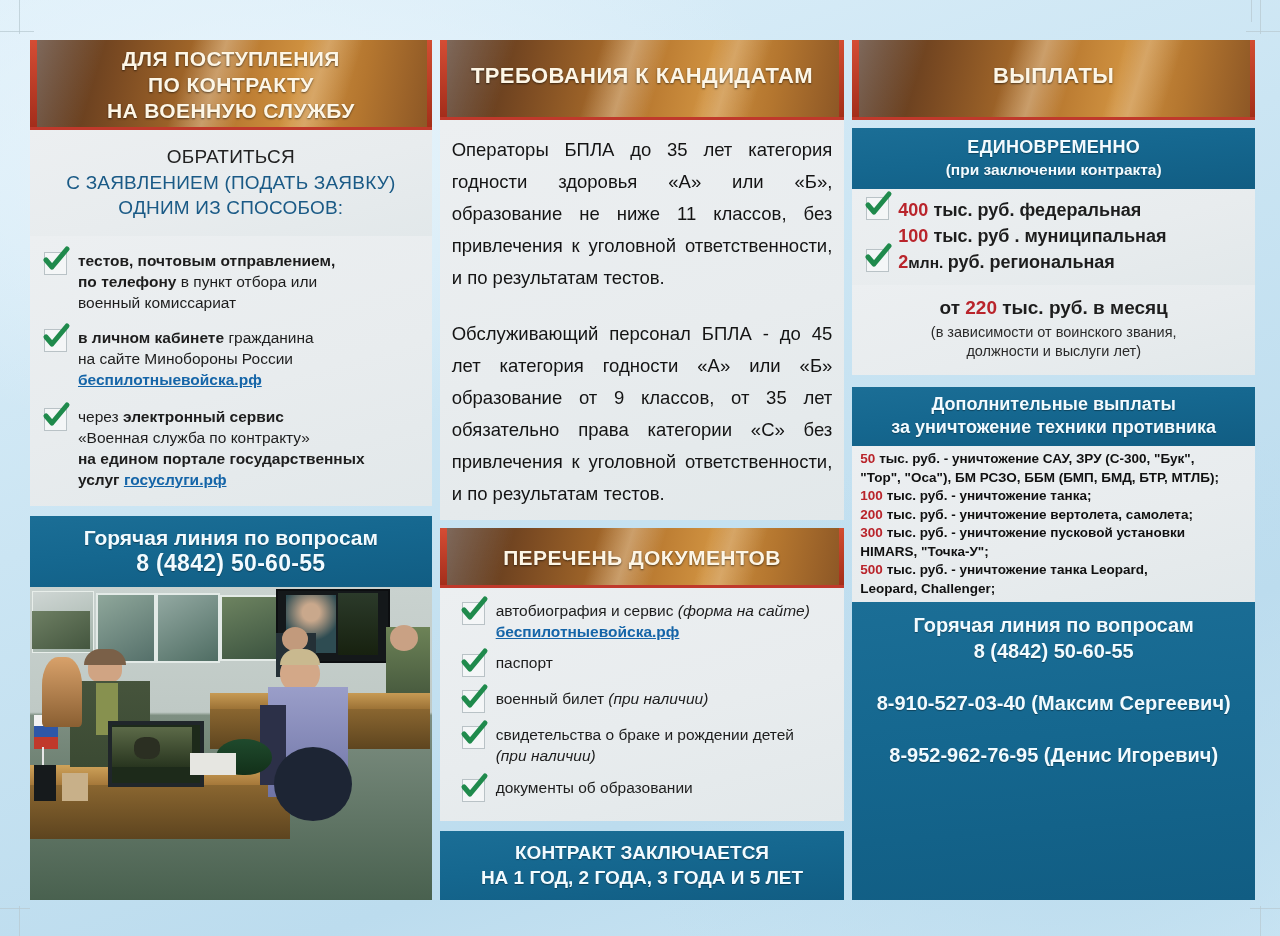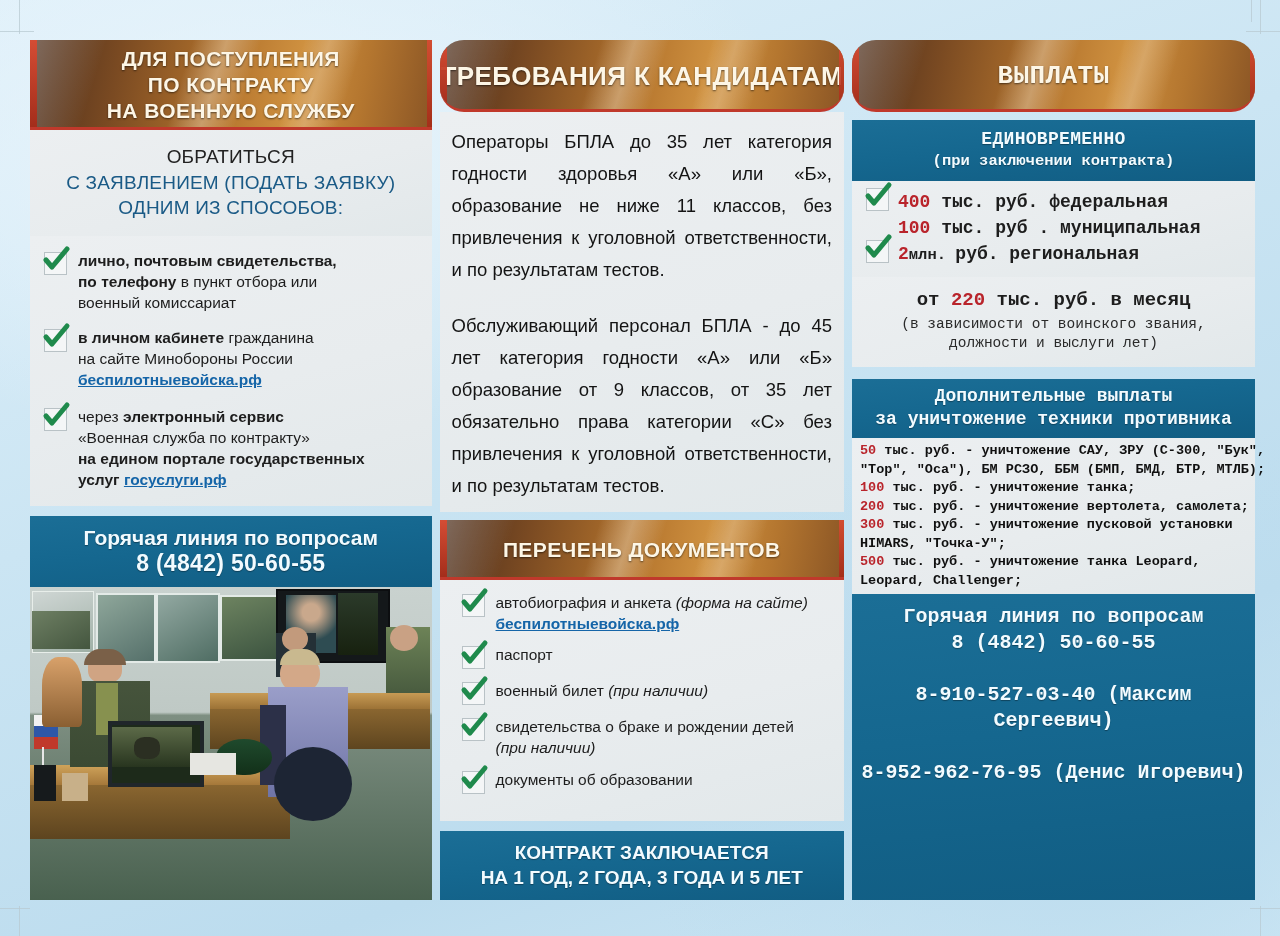--- a/index.html
+++ b/index.html
@@ -37,21 +37,21 @@
     height: 860px;
     display: flex;
     gap: 8px;
   }
   .col {
     display: flex;
     flex-direction: column;
   }
   .col-1 { width: 402px; }
   .col-2 { width: 405px; }
-  .col-3 { width: 403px; font-family: Liberation Mono, monospace; }
+  .col-3 { width: 403px; }
 
   
   .hdr {
     position: relative;
     background:
       linear-gradient(107deg, rgba(255,255,255,.30) 0%, rgba(255,255,255,0) 18%),
       linear-gradient(107deg, rgba(255,255,255,0) 38%, rgba(255,245,225,.35) 46%, rgba(255,255,255,0) 54%),
       linear-gradient(107deg, rgba(255,255,255,0) 64%, rgba(255,240,215,.28) 70%, rgba(255,255,255,0) 78%),
       linear-gradient(100deg, #4a2d1c 0%, #7a4a22 22%, #b3732c 48%, #cf9140 66%, #b4762f 82%, #8a5525 100%);
     border-bottom: 3px solid #c0392b;
@@ -80,24 +80,23 @@
     background: linear-gradient(180deg,#d94b32,#a62b18);
     opacity: .9;
   }
   .hdr-1 {
     height: 90px;
     font-size: 21px;
     line-height: 26px;
     padding-top: 6px;
   }
   .hdr-2, .hdr-3 {
-    height: 72px;
-    font-size: 26px;
+    height: 80px;
+    font-size: 22px;
     line-height: 72px;
-    border-radius: 24px;
   }
   .hdr-docs {
     height: 60px;
     font-size: 21px;
     line-height: 60px;
   }
 
   
   .panel {
     background: linear-gradient(165deg, #eceff1 0%, #e8ecee 55%, #e2e8ea 100%);
@@ -312,21 +311,21 @@
 
       <div class="panel checklist" style="padding-top:14px;padding-bottom:16px;">
 
         <div class="check-row">
           <span class="chk">
             <svg viewBox="0 0 28 28">
                 <path d="M4 14 L10 21 L25 3" fill="none" stroke="#1f8a4c" stroke-width="5" stroke-linecap="round" stroke-linejoin="round"></path>
               </svg>
           </span>
           <span class="check-text">
-            <b>лично, почтовым свидетельства,</b><br>
+            <b>тестов, почтовым отправлением,</b><br>
             <b>по телефону</b><span> в пункт отбора или</span><br>
             <span>военный комиссариат</span>
           </span>
         </div>
 
         <div class="check-row" style="margin-bottom:16px;">
           <span class="chk">
             <svg viewBox="0 0 28 28">
                 <path d="M4 14 L10 21 L25 3" fill="none" stroke="#1f8a4c" stroke-width="5" stroke-linecap="round" stroke-linejoin="round"></path>
               </svg>
@@ -426,21 +425,21 @@
 
       <div class="panel checklist" style="padding-top:12px;padding-bottom:14px;padding-left:22px;flex:1 1 auto;">
 
         <div class="check-row" style="margin-bottom:10px;">
           <span class="chk">
             <svg viewBox="0 0 28 28">
                 <path d="M4 14 L10 21 L25 3" fill="none" stroke="#1f8a4c" stroke-width="5" stroke-linecap="round" stroke-linejoin="round"></path>
               </svg>
           </span>
           <span class="check-text">
-            <span>автобиография и анкета </span><span class="ital">(форма на сайте)</span><br>
+            <span>автобиография и сервис </span><span class="ital">(форма на сайте)</span><br>
             <span class="lnk">беспилотныевойска.рф</span>
           </span>
         </div>
 
         <div class="check-row" style="margin-bottom:11px;">
           <span class="chk">
             <svg viewBox="0 0 28 28">
                 <path d="M4 14 L10 21 L25 3" fill="none" stroke="#1f8a4c" stroke-width="5" stroke-linecap="round" stroke-linejoin="round"></path>
               </svg>
           </span>

